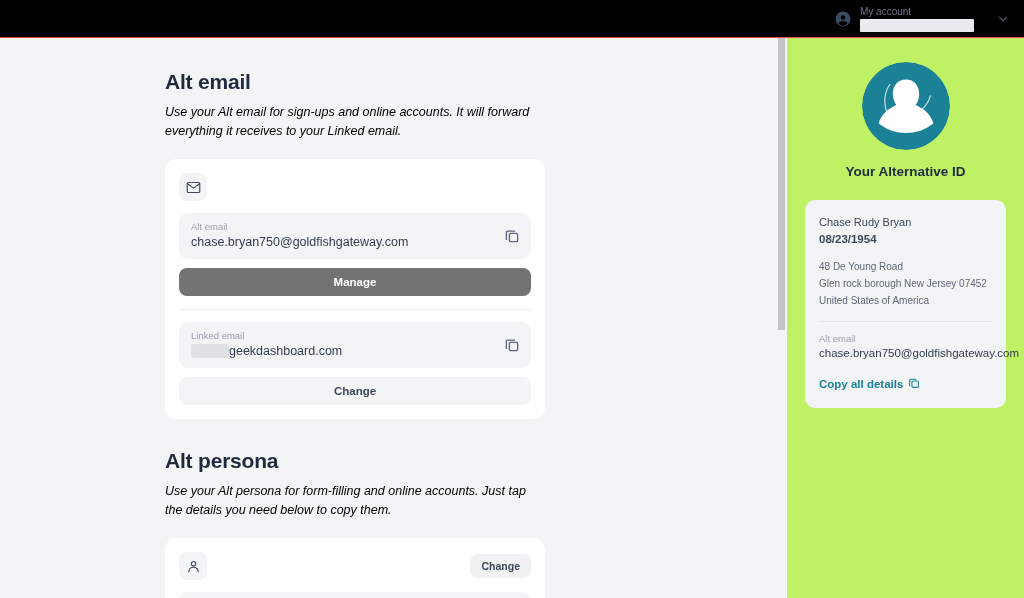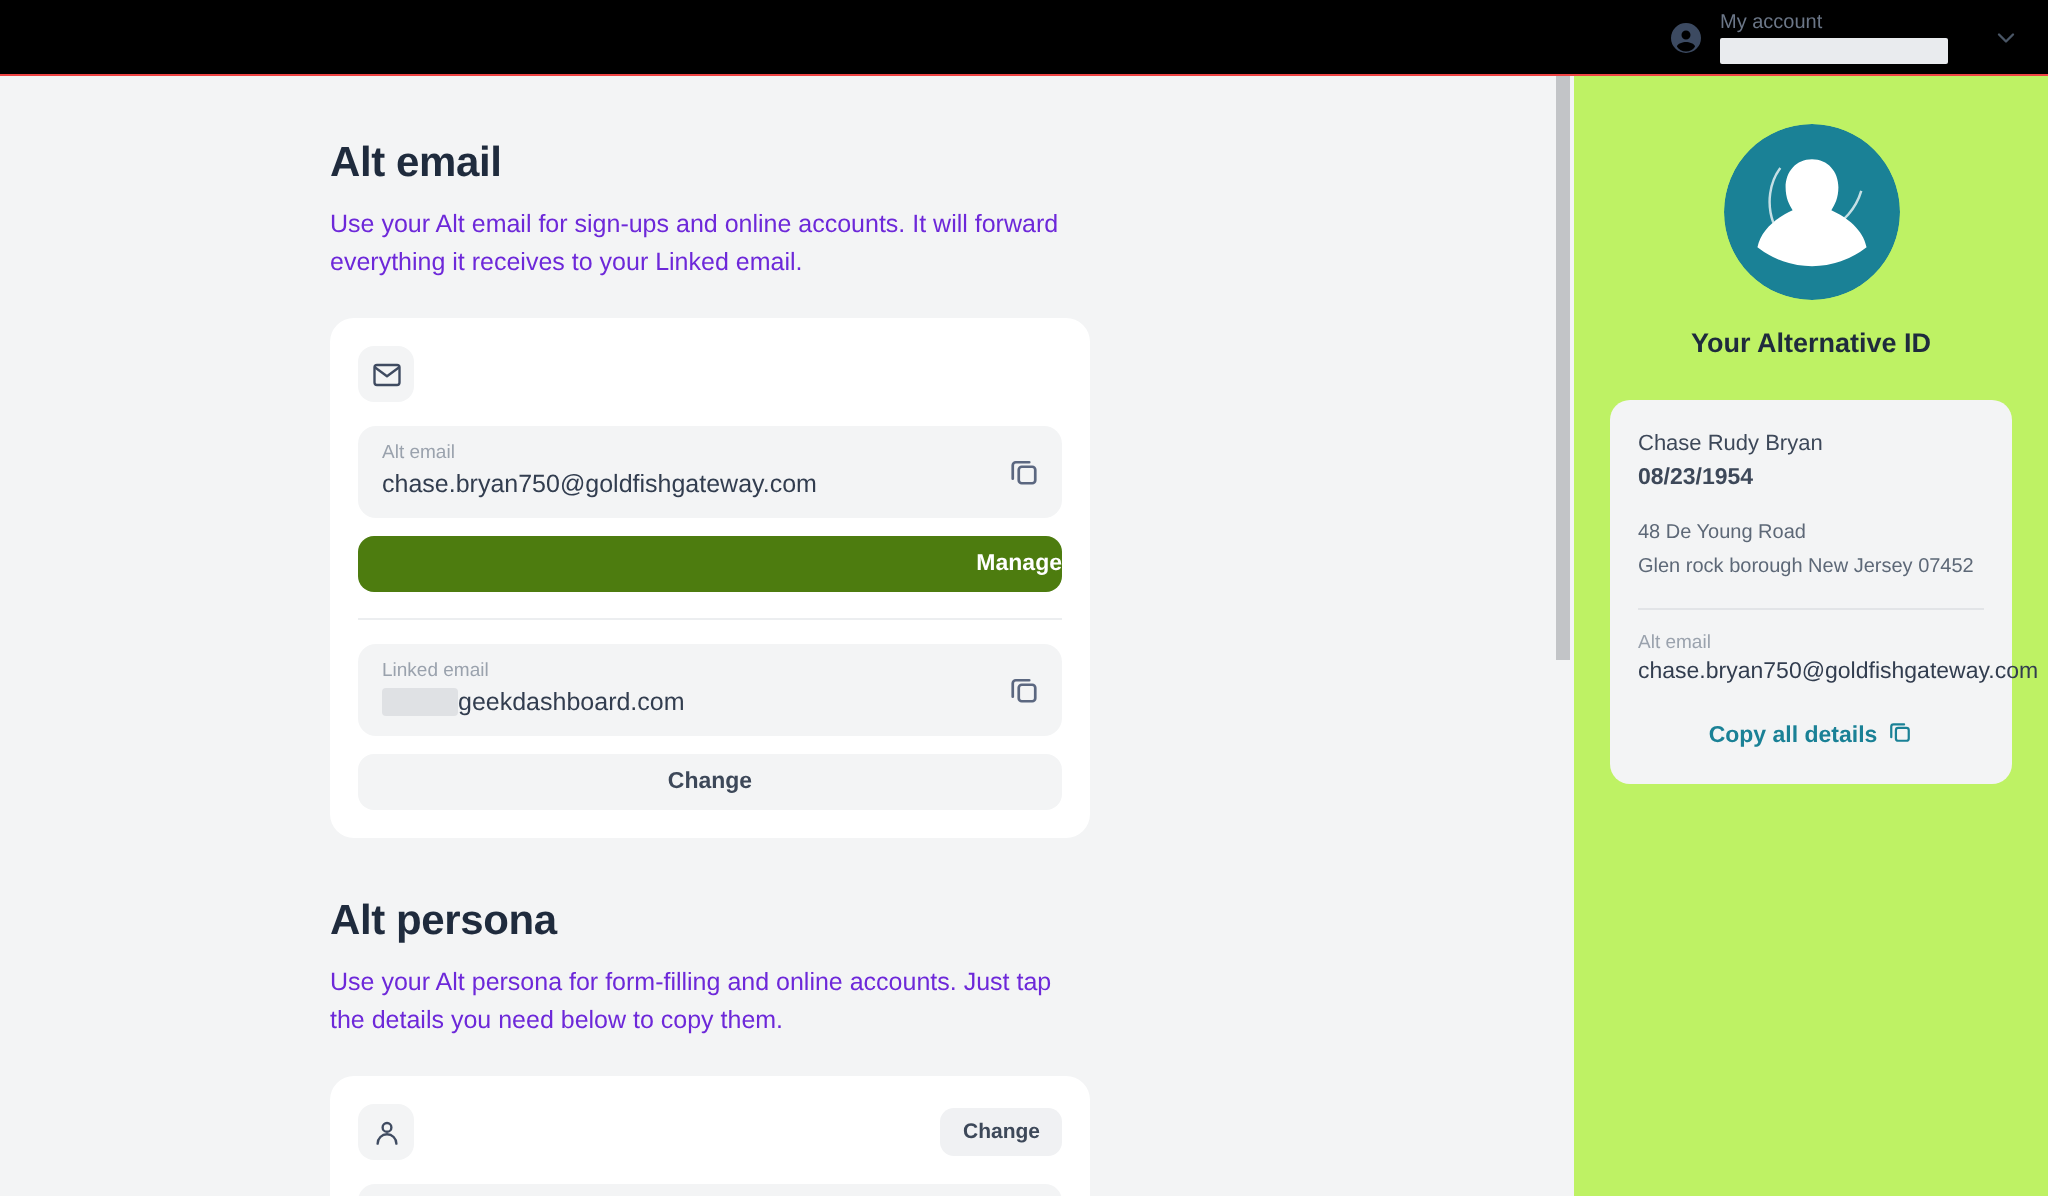--- a/index.html
+++ b/index.html
@@ -80,23 +80,24 @@
   .section-title {
     font-size: 21px;
     font-weight: bold;
     color: #1f2b3d;
     letter-spacing: -0.2px;
     margin-bottom: 9px;
   }
   .section-desc {
     font-size: 12.5px;
     line-height: 19px;
-    color: #6d28d9;
+    color: #000000;
     max-width: 366px;
     margin-bottom: 18px;
+    font-style: italic;
   }
 
   .card {
     width: 380px;
     background: #ffffff;
     border-radius: 12px;
     padding: 14px 14px 14px 14px;
   }
 
   .card-icon-row {
@@ -153,28 +154,28 @@
     transform: translateY(-50%);
     width: 18px; height: 18px;
     color: #5b6780;
     cursor: pointer;
   }
   .copy-btn svg { width: 100%; height: 100%; display: block; }
 
   .btn-primary {
     display: block;
     width: 100%;
-    background: #4d7c0f;
+    background: #737373;
     color: #ffffff;
     font-size: 11.5px;
     font-weight: bold;
-    text-align: right;
+    text-align: center;
     border: none;
     border-radius: 8px;
-    padding: 8px 0;
+    padding: 8px 12px;
     cursor: pointer;
     font-family: inherit;
   }
   .btn-subtle {
     display: block;
     width: 100%;
     background: #f3f4f5;
     color: #3d4859;
     font-size: 11.5px;
     font-weight: bold;
@@ -283,21 +284,21 @@
   }
   .id-email-value {
     font-size: 11.5px;
     color: #323d4f;
     line-height: 17px;
     margin-bottom: 14px;
   }
   .copy-all {
     display: flex;
     align-items: center;
-    justify-content: center;
+    justify-content: flex-start;
     gap: 4px;
     color: #1a8196;
     font-size: 11.5px;
     font-weight: bold;
     cursor: pointer;
     padding-bottom: 4px;
   }
   .copy-all svg { width: 14px; height: 14px; }
 </style>
 </head>
@@ -411,20 +412,21 @@
     </svg>
   </span>
 
   <div class="sidebar-title">Your Alternative ID</div>
 
   <div class="id-card">
     <div class="id-name">Chase Rudy Bryan</div>
     <div class="id-dob">08/23/1954</div>
     <div class="id-addr">48 De Young Road</div>
     <div class="id-addr">Glen rock borough New Jersey 07452</div>
+    <div class="id-addr">United States of America</div>
 
     <div class="id-divider"></div>
 
     <div class="id-email-label">Alt email</div>
     <div class="id-email-value">chase.bryan750@goldfishgateway.com</div>
 
     <div class="copy-all">
       <span>Copy all details</span>
       <span>
         <svg viewBox="0 0 24 24" fill="none" stroke="currentColor" stroke-width="1.9" stroke-linecap="round" stroke-linejoin="round">

